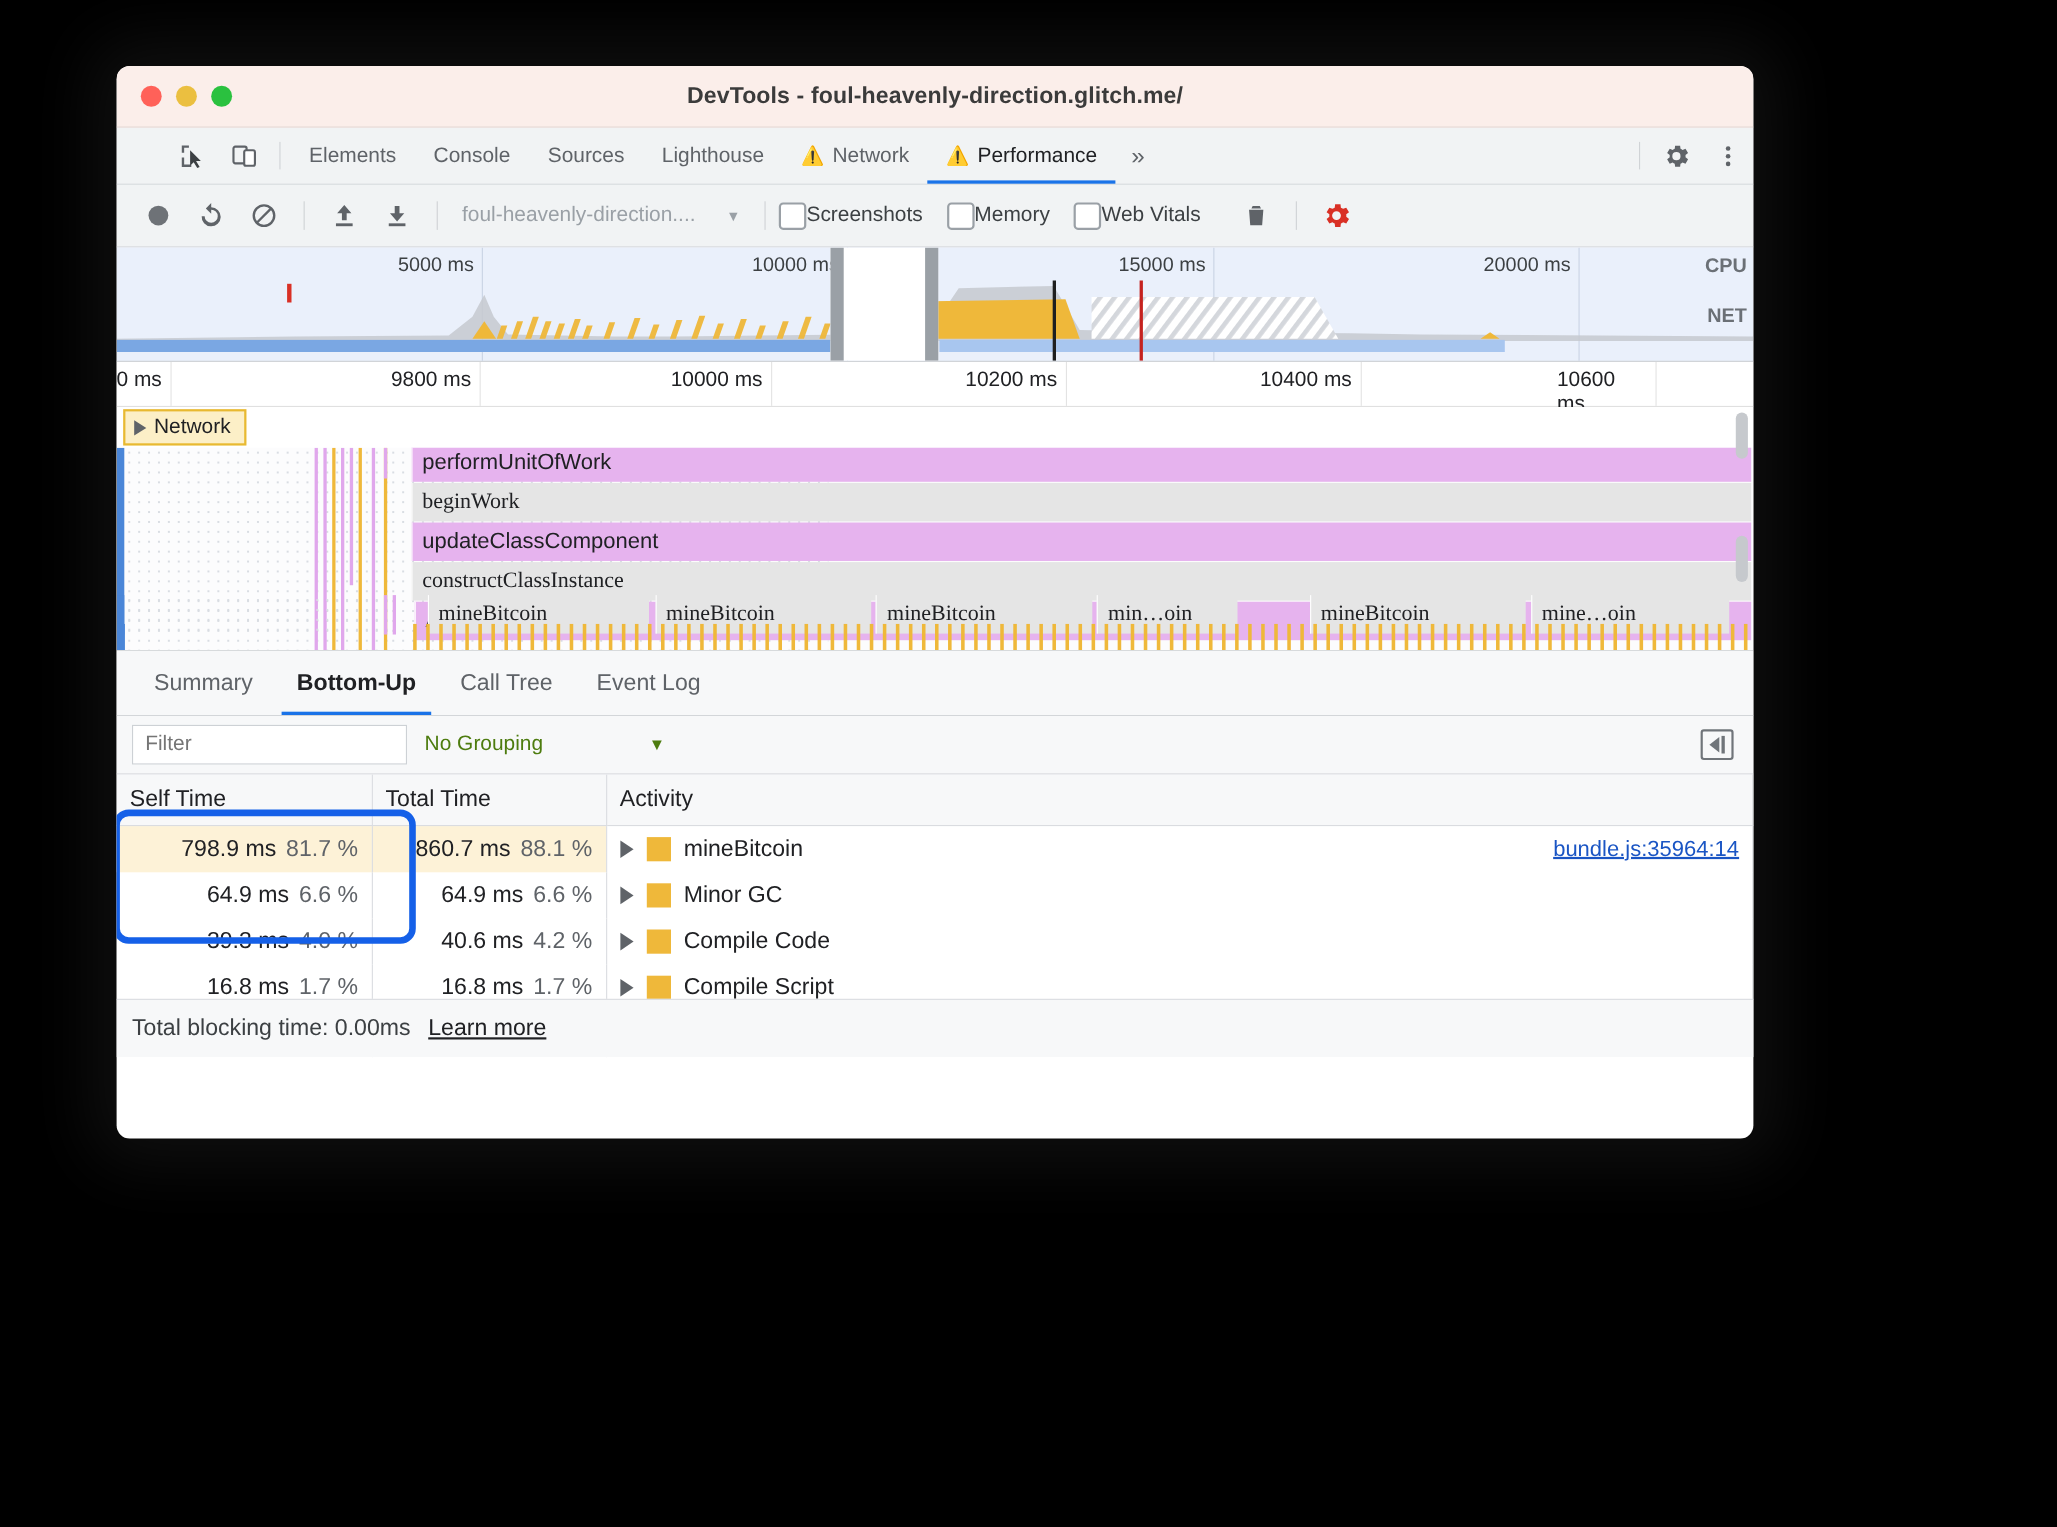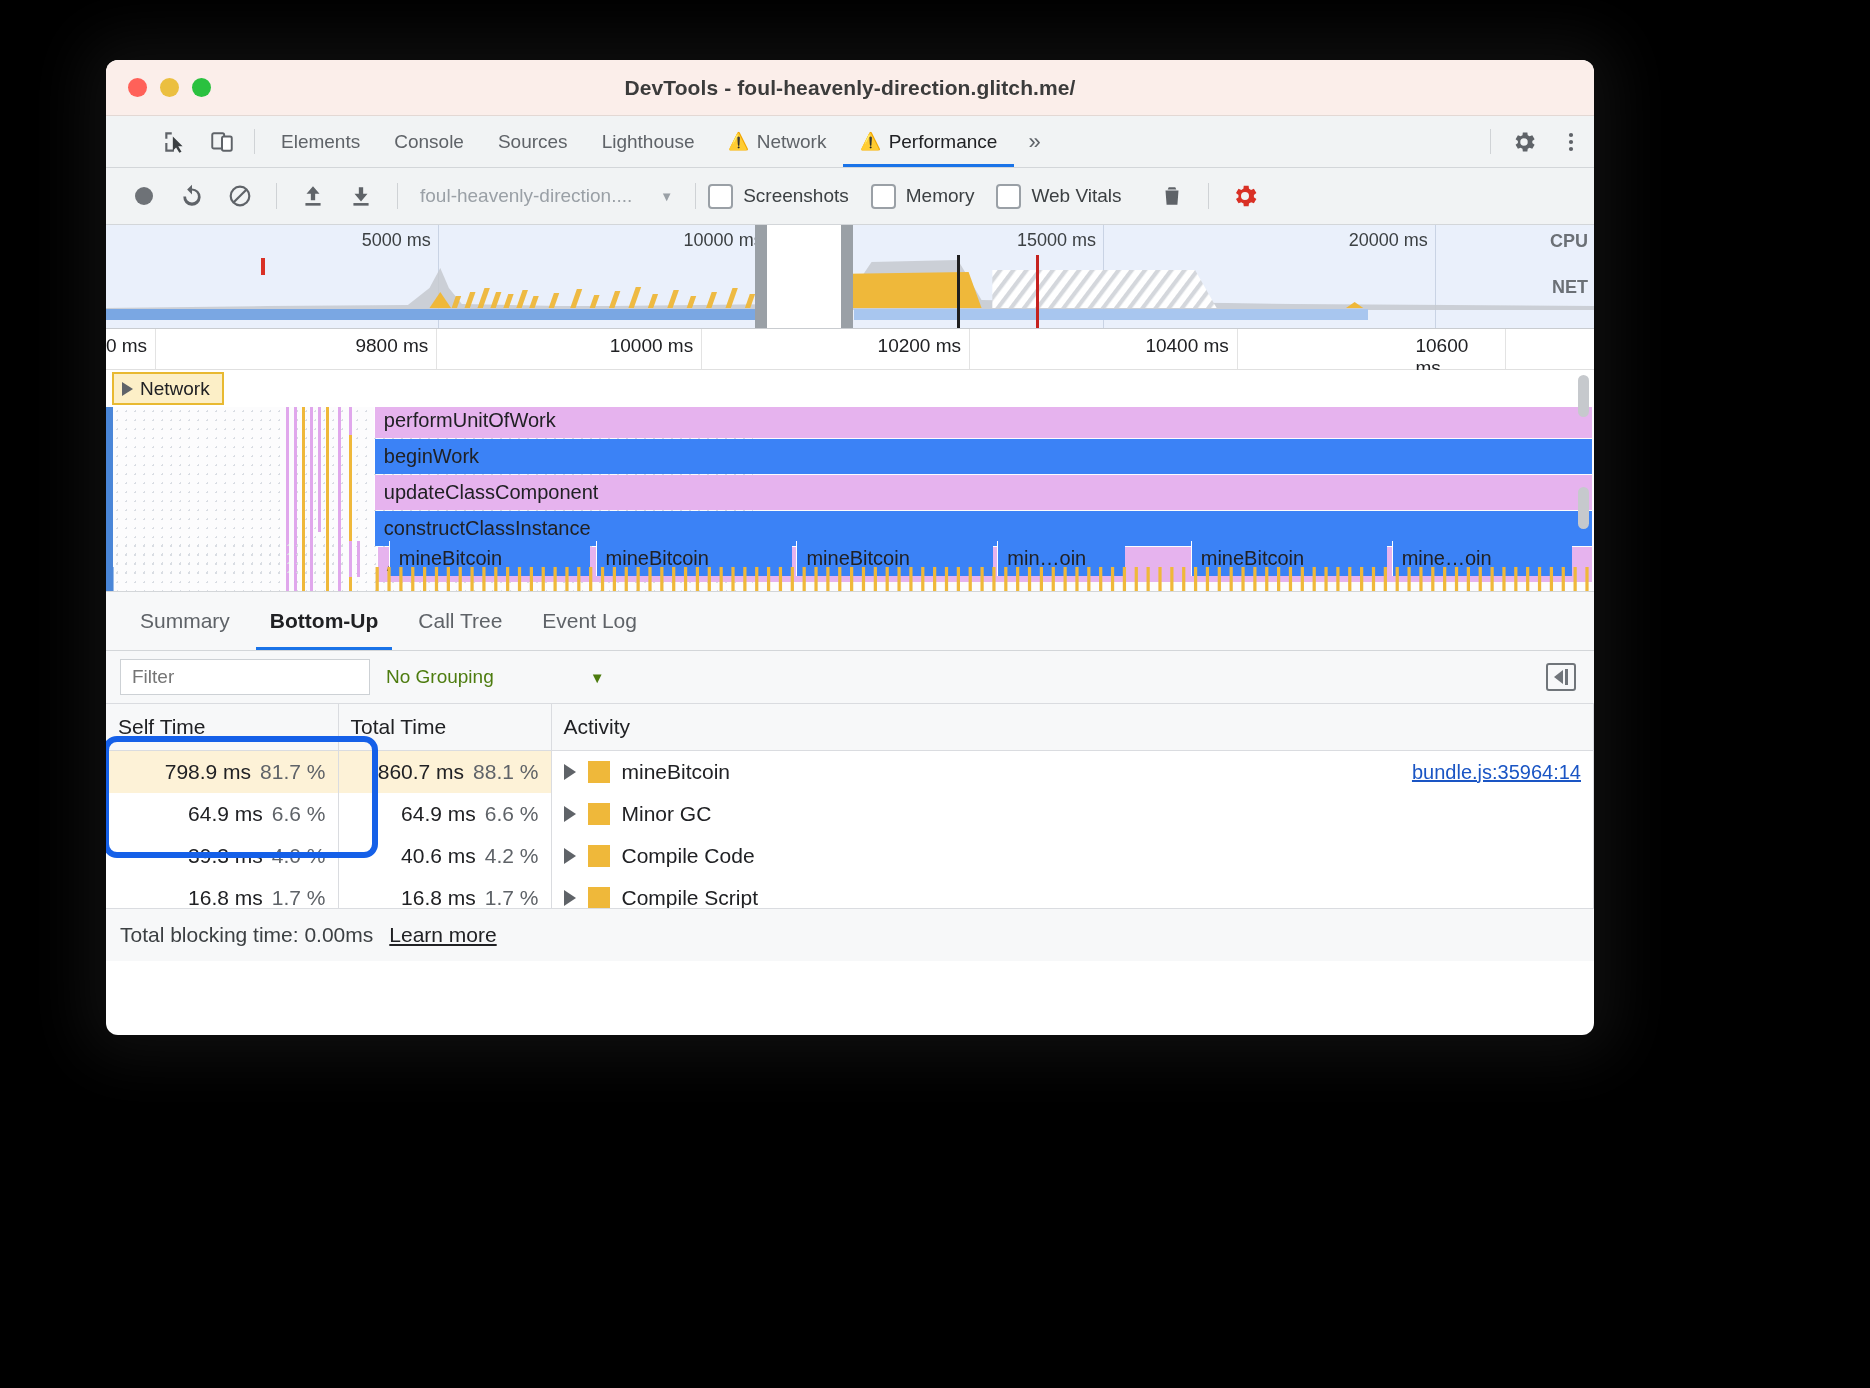--- a/index.html
+++ b/index.html
@@ -60,21 +60,21 @@
     height:56px;background:#f1f3f4;border-bottom:1px solid #d3d6d9;
     display:flex;align-items:center;padding:0 14px;gap:0;
   }
   .pbtn{width:48px;height:42px;display:flex;align-items:center;justify-content:center;color:#5f6368;cursor:pointer;}
   .psep{width:1px;height:26px;background:#cfd2d5;margin:0 12px;}
   .urlsel{
     display:flex;align-items:center;gap:28px;padding:0 10px;cursor:pointer;
     font-size:19px;color:#9aa0a6;max-width:330px;
   }
   .urlsel .caret{font-size:13px;color:#9aa0a6;}
-  .cbwrap{display:flex;align-items:center;gap:10px;margin-right:22px;cursor:pointer;}
+  .cbwrap{display:flex;align-items:center;gap:0;margin-right:22px;cursor:pointer;}
   .cbox{
     width:21px;height:21px;border:2px solid #9aa0a6;border-radius:4px;background:#fff;
   }
   .cblabel{font-size:19px;color:#3c4043;}
 
   
   .overview{
     position:relative;height:103px;background:#eaf0fb;
     border-bottom:1px solid #c9ccd0;overflow:hidden;
   }
@@ -108,21 +108,21 @@
   }
   .net-pill span{font-size:19px;color:#202124;}
   .tri{width:0;height:0;border-left:11px solid #5f6368;border-top:7px solid transparent;border-bottom:7px solid transparent;}
   .fl-body{position:relative;height:185px;background:#fcfcfd;overflow:hidden;}
   .fbar{
     position:absolute;height:35px;background:#e6b3ee;
     border-left:1px solid #fff;box-sizing:border-box;
     display:flex;align-items:center;
     font-size:20px;color:#202124;padding-left:9px;cursor:pointer;white-space:nowrap;
   }
-  .fbar.lav{background:#3b82f6;}
+  .fbar.lav{background:#e5e5e5;font-family:Liberation Serif, serif;}
   .leftblue{position:absolute;left:0;top:0;bottom:0;width:7px;background:#4a86d8;}
   .dotgrid{
     position:absolute;left:7px;top:0;bottom:0;width:240px;
     background-image:radial-gradient(#d9dde3 1px,transparent 1px);
     background-size:9px 9px;
   }
   .ystripe{position:absolute;width:3px;background:#efb83a;top:0;}
   .pstripe{position:absolute;width:3px;background:#e0a7ec;top:0;}
 
   .scroll-thumb{position:absolute;right:5px;width:11px;border-radius:6px;background:#c6c9cd;}

